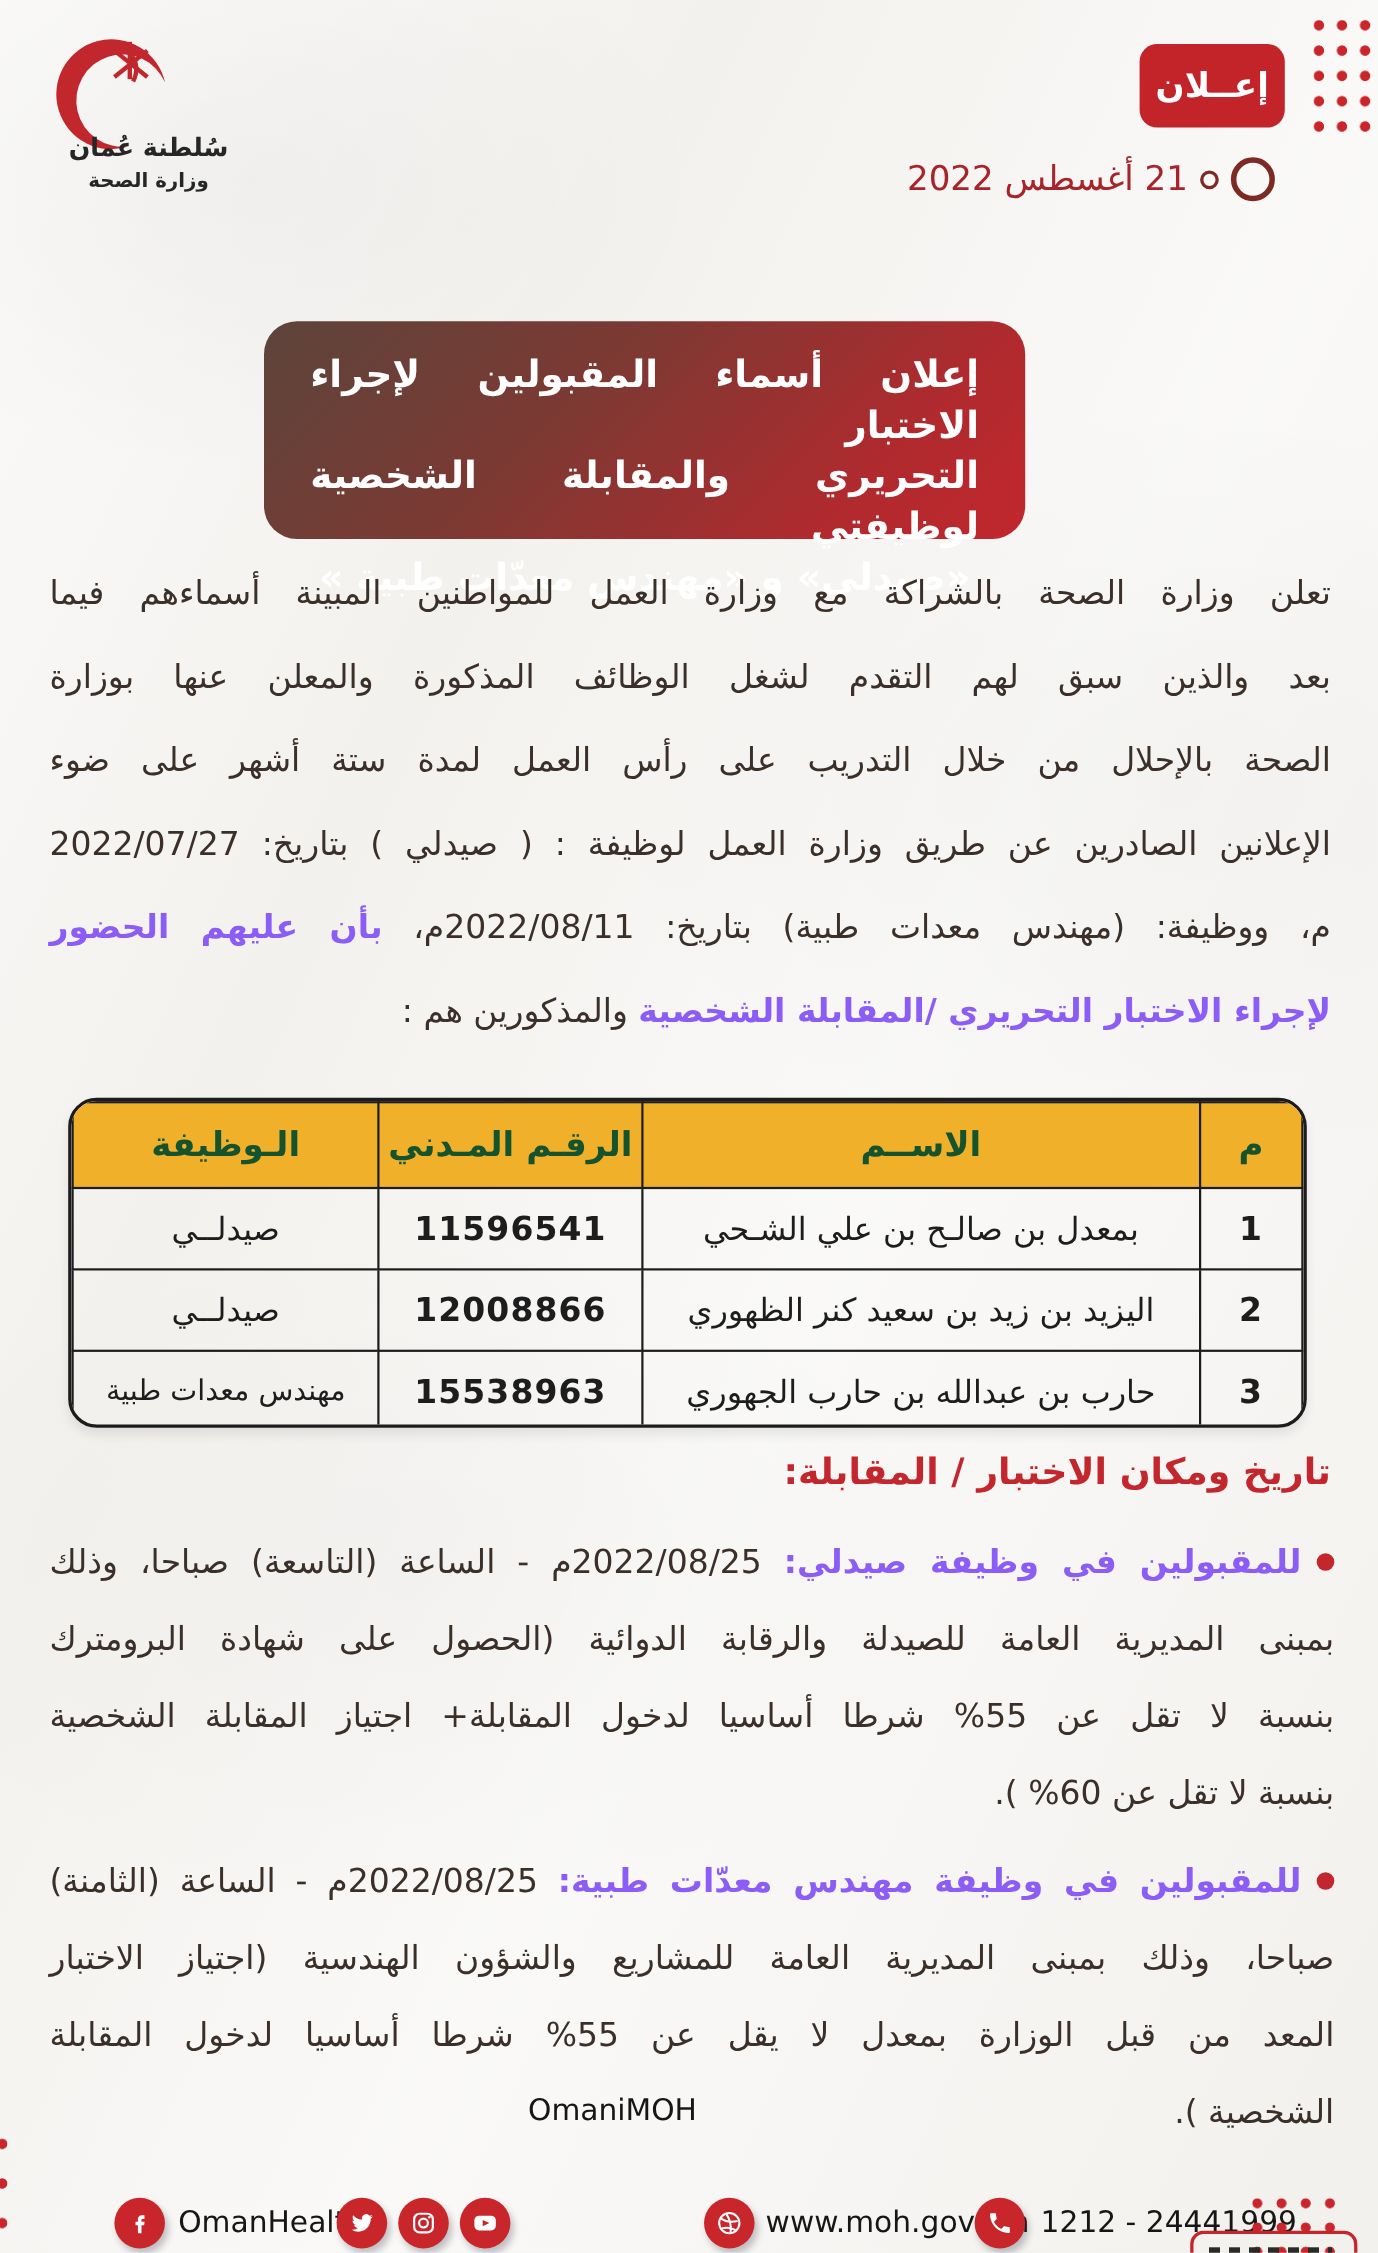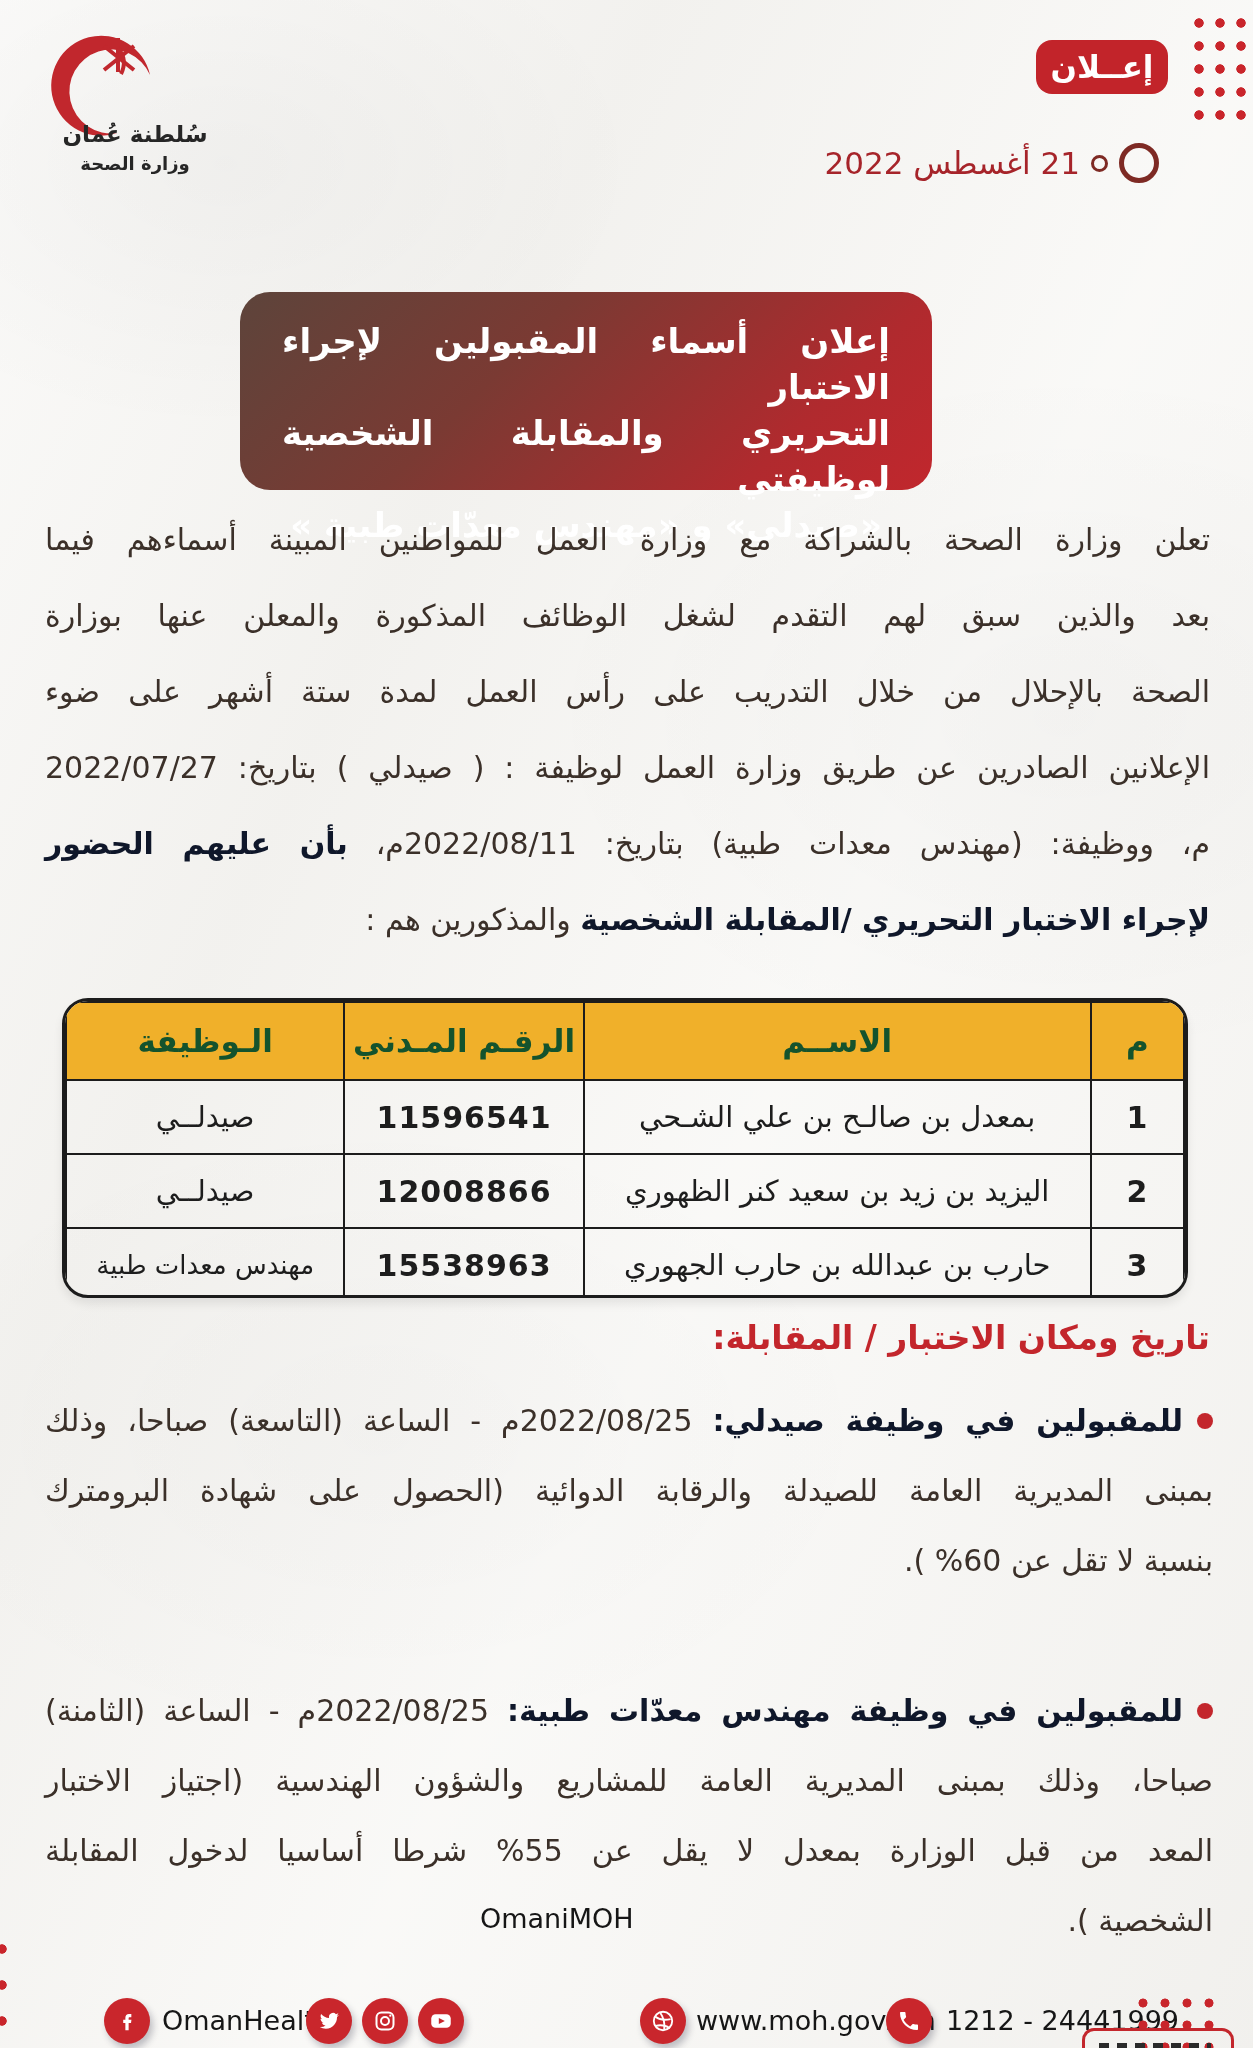--- a/index.html
+++ b/index.html
@@ -13,21 +13,21 @@
     background-image:
       radial-gradient(ellipse 700px 450px at 18% 8%, rgba(0,0,0,0.03), transparent 60%),
       radial-gradient(ellipse 900px 600px at 85% 35%, rgba(0,0,0,0.025), transparent 60%),
       radial-gradient(ellipse 800px 500px at 30% 70%, rgba(0,0,0,0.02), transparent 65%),
       linear-gradient(115deg, rgba(255,255,255,0.55) 0%, rgba(0,0,0,0.015) 30%, rgba(255,255,255,0.4) 58%, rgba(0,0,0,0.02) 100%);
   }
   .abs{position:absolute;}
 
   
   .badge{
-    left:1036px;top:40px;width:132px;height:54px;
+    left:1036px;top:40px;width:132px;height:76px;
     background:#c2242a;border-radius:16px;color:#fff;
     font-size:31px;font-weight:bold;display:flex;align-items:center;justify-content:center;
   }
   .dots-tr{
     left:1194px;top:18px;width:56px;height:106px;
     background-image:radial-gradient(circle at 5px 5px,#c9252b 4.4px,transparent 5px);
     background-size:21px 23px;
   }
   .date-row{
     top:140px;right:94px;height:46px;display:flex;direction:rtl;
@@ -46,21 +46,21 @@
   }
   .title-box .tl{font-size:34px;font-weight:bold;line-height:46px;}
   .tl.j{text-align:justify;text-align-last:justify;}
   .tl.c{text-align:center;}
 
   
   .intro{left:45px;top:502px;width:1165px;direction:rtl;color:#3b3029;}
   .iline{height:76px;line-height:76px;font-size:30px;}
   .line-j{text-align:justify;text-align-last:justify;}
   .line-r{text-align:right;}
-  .iline b, .bline b{font-weight:bold;color:#0f172a;}
+  .iline b, .bline b{font-weight:bold;color:#8b5cf6;}
 
   
   .tbl-wrap{
     left:62px;top:998px;width:1126px;height:300px;box-sizing:border-box;
     border:3px solid #1c1c1c;border-radius:26px;overflow:hidden;direction:rtl;
     box-shadow:0 6px 10px rgba(0,0,0,0.08);
   }
   table.cand{border-collapse:collapse;width:100%;height:100%;direction:rtl;}
   .cand th,.cand td{border:2px solid #1c1c1c;text-align:center;vertical-align:middle;padding:0 6px;}
   .cand th{background:#f0b02a;font-size:31px;font-weight:bold;color:#14532d;height:76px;}
@@ -173,20 +173,21 @@
       </tr>
     </tbody>
       </table>
   </div>
 
   <div class="abs sched-heading">تاريخ ومكان الاختبار / المقابلة:</div>
 
   <div class="abs bullets1">
     <div class="bline line-j"><span class="bdot"></span><b>للمقبولين في وظيفة صيدلي:</b><span> 2022/08/25م - الساعة (التاسعة) صباحا، وذلك</span></div>
     <div class="bline line-j"><span>بمبنى المديرية العامة للصيدلة والرقابة الدوائية (الحصول على شهادة البرومترك</span></div>
+    <div class="bline line-j"><span>بنسبة  لا تقل عن 55% شرطا أساسيا لدخول المقابلة+ اجتياز المقابلة الشخصية</span></div>
     <div class="bline line-r"><span>بنسبة لا تقل عن 60% ).</span></div>
   </div>
 
   <div class="abs bullets2">
     <div class="bline line-j"><span class="bdot"></span><b>للمقبولين في وظيفة مهندس معدّات طبية:</b><span> 2022/08/25م - الساعة (الثامنة)</span></div>
     <div class="bline line-j"><span>صباحا، وذلك بمبنى المديرية العامة للمشاريع والشؤون الهندسية (اجتياز الاختبار</span></div>
     <div class="bline line-j"><span>المعد من قبل الوزارة بمعدل لا يقل عن 55% شرطا أساسيا لدخول المقابلة</span></div>
     <div class="bline line-r"><span>الشخصية ).</span></div>
   </div>
 

